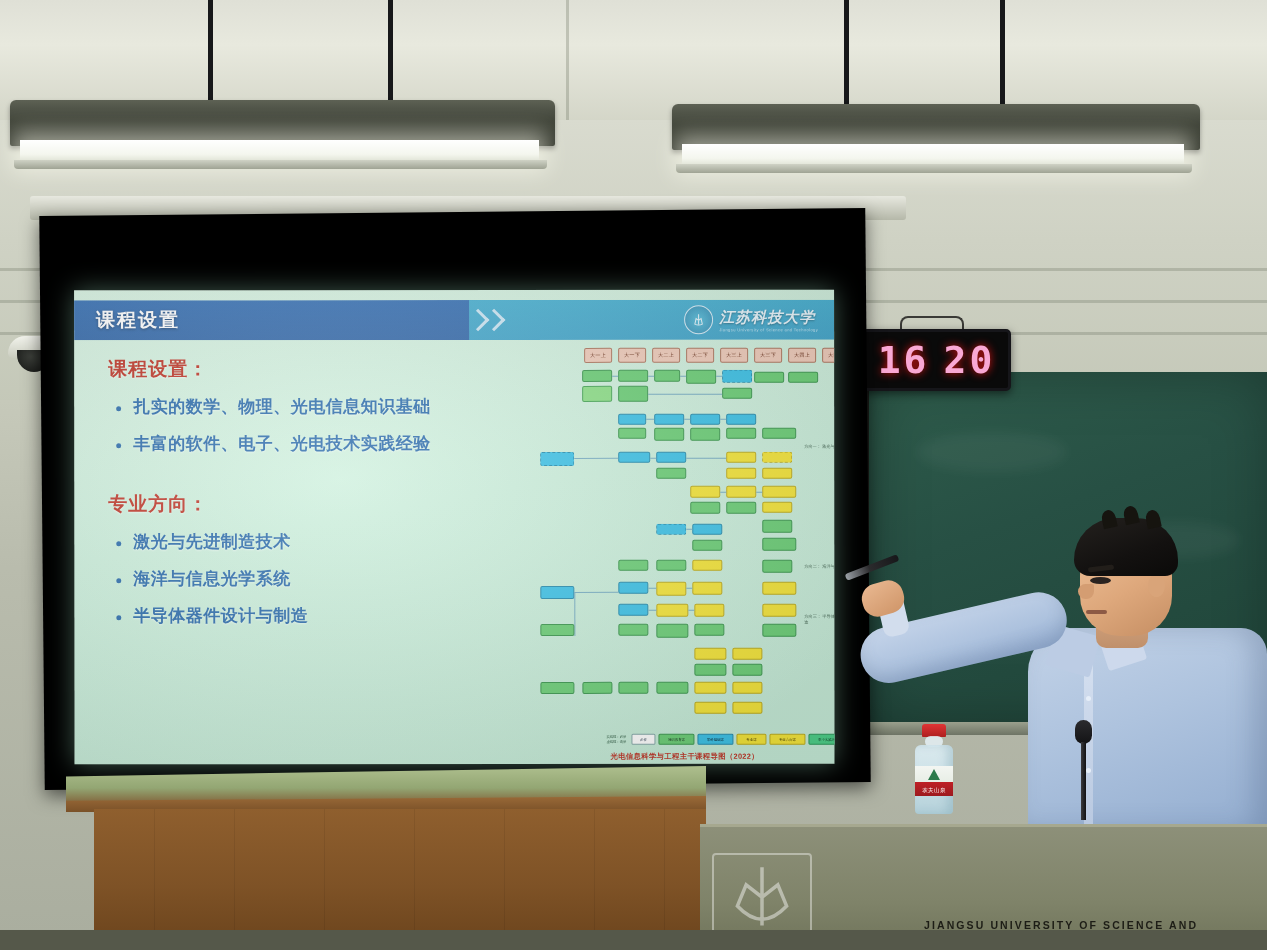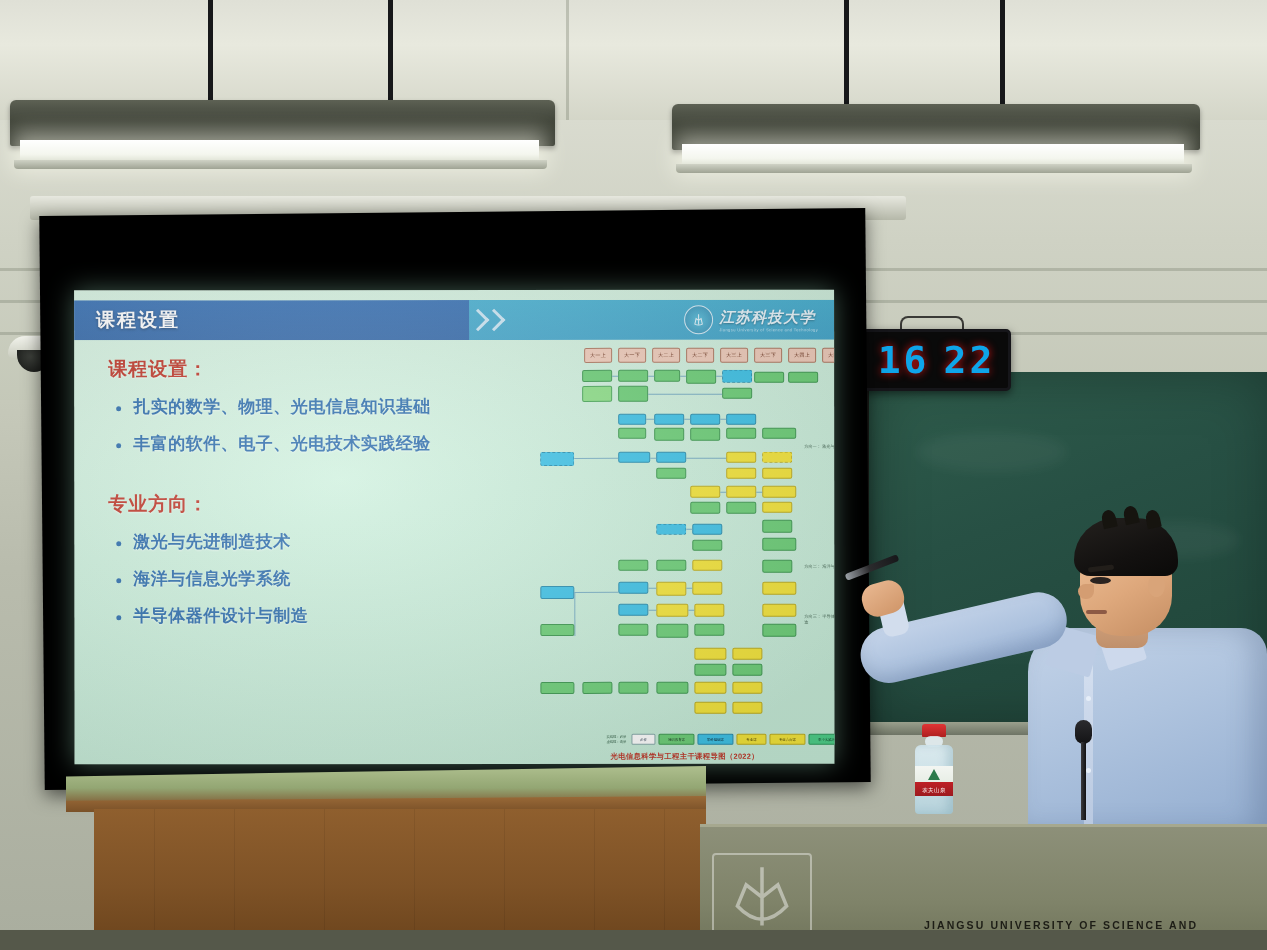--- a/index.html
+++ b/index.html
@@ -41,21 +41,21 @@
     border-left:7px solid #1a1c18;box-shadow:inset 0 0 60px rgba(0,0,0,.3);}
   .board .smudge{position:absolute;border-radius:50%;background:rgba(255,255,255,.045);filter:blur(6px);}
   .chalk-tray{position:absolute;left:855px;top:722px;width:412px;height:13px;
     background:linear-gradient(180deg,#9aa08d,#6e7465);}
 
   
   .clock{position:absolute;left:862px;top:329px;width:143px;height:56px;
     background:#0a0a0a;border:3px solid #16161a;border-radius:5px;
     box-shadow:0 3px 8px rgba(0,0,0,.5);display:flex;align-items:center;justify-content:center;gap:14px;}
   .clock .digits{font-family:"DejaVu Sans Mono","Liberation Mono",monospace;
-    font-size:38px;font-weight:700;color:#0ea5e9;letter-spacing:3px;
+    font-size:38px;font-weight:700;color:#f9a8d4;letter-spacing:3px;
     text-shadow:0 0 9px rgba(255,20,20,.85);line-height:1;}
   .clock-hook{position:absolute;left:900px;top:316px;width:60px;height:16px;
     border-top:2px solid #3a3a36;border-left:2px solid #3a3a36;border-right:2px solid #3a3a36;border-radius:8px 8px 0 0;}
 
   
   .screen-case{position:absolute;left:30px;top:196px;width:876px;height:24px;
     background:linear-gradient(180deg,#e7e8df,#b5b8a9);border-radius:3px;}
   .screen{position:absolute;left:42px;top:212px;width:826px;height:574px;background:#000;
     box-shadow:0 6px 18px rgba(0,0,0,.55);transform:rotate(-0.55deg);}
   .slide{position:absolute;left:32px;top:78px;width:760px;height:474px;
@@ -252,21 +252,21 @@
   <div class="board">
     <div class="smudge" style="left:48px;top:60px;width:150px;height:40px;"></div>
     <div class="smudge" style="left:250px;top:150px;width:120px;height:36px;"></div>
     <div class="smudge" style="left:20px;top:250px;width:180px;height:30px;"></div>
   </div>
   <div class="chalk-tray"></div>
 
   <div class="clock-hook"></div>
   <div class="clock">
     <span class="digits">16</span>
-    <span class="digits">22</span>
+    <span class="digits">20</span>
   </div>
 
   <div class="screen-case"></div>
   <div class="screen">
 
     <div class="slide">
 
       <div class="s-head">
         <div class="left"></div>
         <div class="right"></div>

